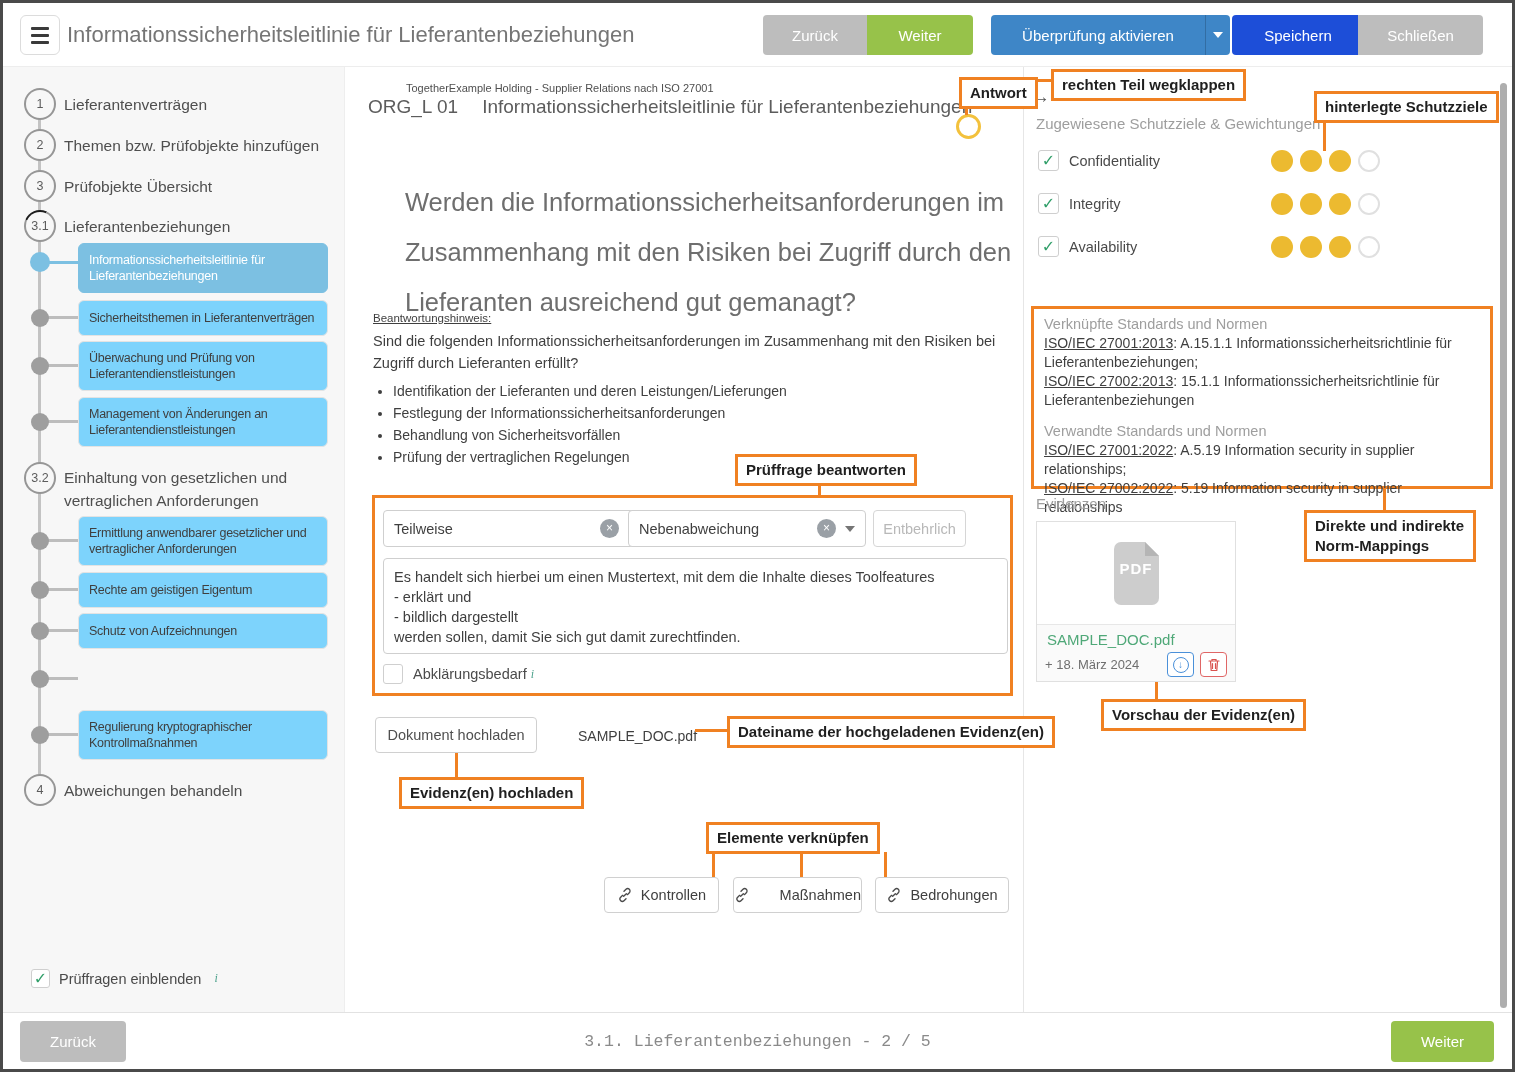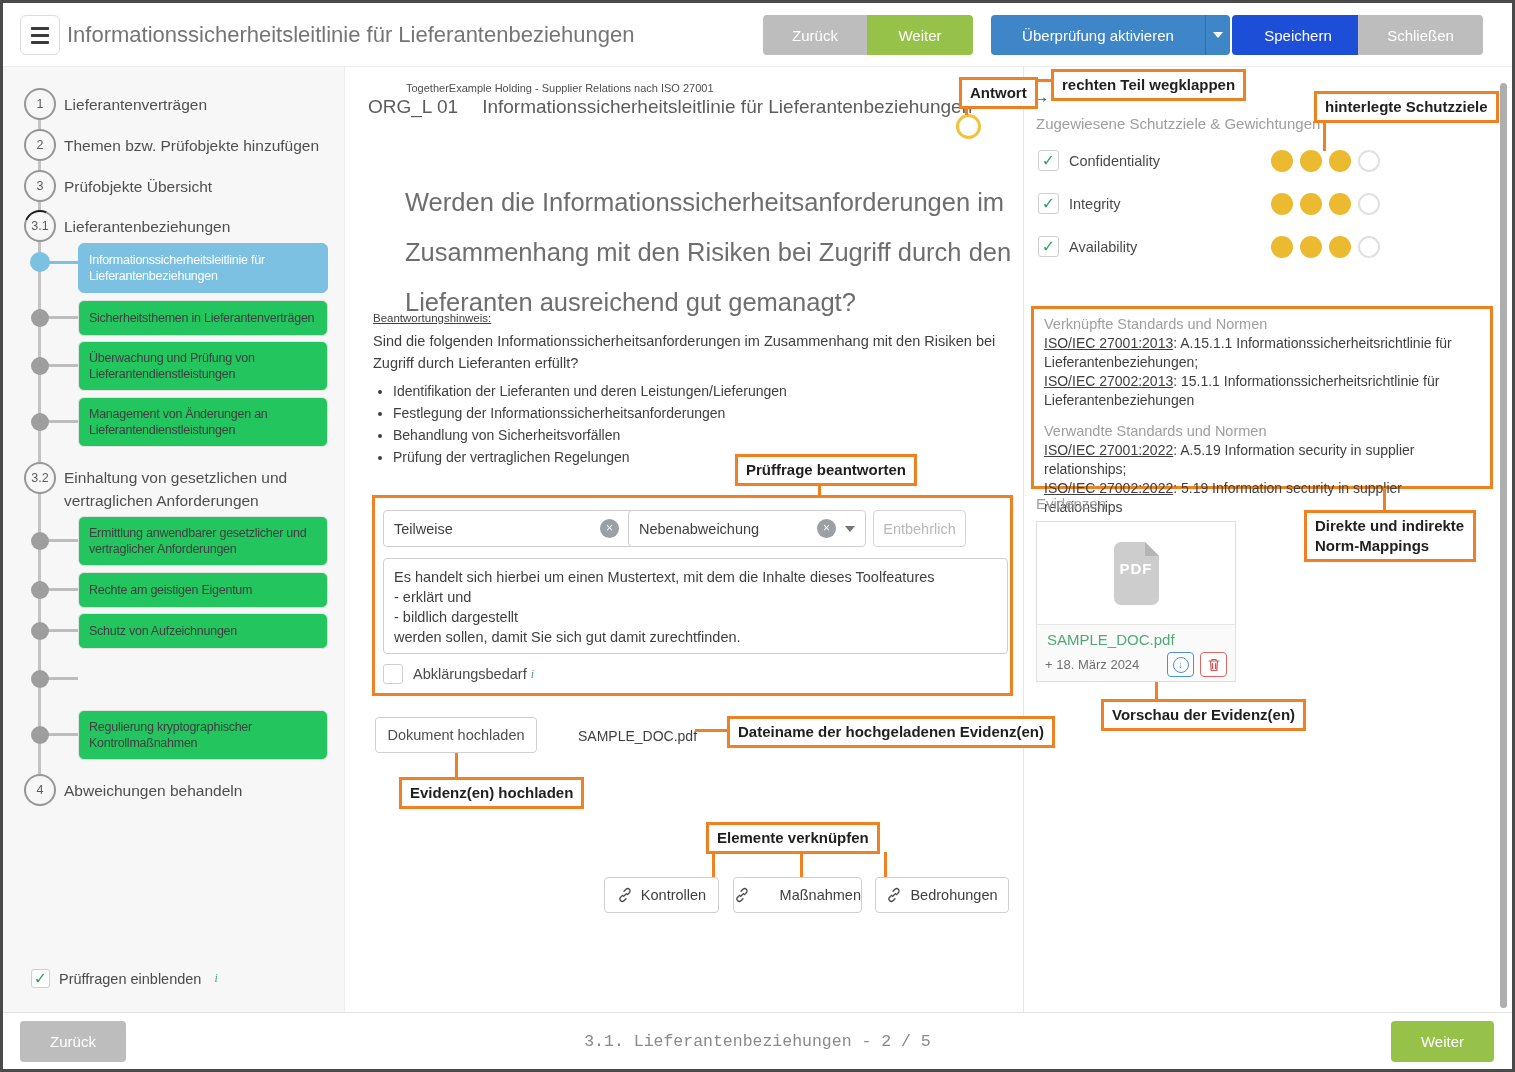--- a/index.html
+++ b/index.html
@@ -31,21 +31,21 @@
   
   .vline { position:absolute; left:35px; top:40px; width:3px; height:686px; background:#c3c3c3; }
   .stepc { position:absolute; left:21px; width:32px; height:32px; border-radius:50%; background:#969696; display:flex; align-items:center; justify-content:center; cursor:pointer; }
   .stepc .in { width:28px; height:28px; border-radius:50%; background:#f7f7f7; display:flex; align-items:center; justify-content:center; font-size:12.5px; color:#5c5c5c; }
   .stepc.prog { background:conic-gradient(from 295deg, #1c1c1c 0deg 90deg, #969696 90deg 360deg); }
   .steplbl { position:absolute; left:61px; font-size:15.5px; color:#4f4f4f; line-height:23px; cursor:pointer; }
   .tick { position:absolute; left:37px; width:38px; height:3px; background:#bdbdbd; }
   .bdot { position:absolute; left:28px; width:18px; height:18px; border-radius:50%; background:#9e9e9e; }
   .bdot.sel { background:#7cc0e2; width:20px; height:20px; left:27px; }
   .tick.sel { background:#7cc0e2; }
-  .navcard { position:absolute; left:75px; width:250px; background:#22c55e; border:1px solid #e3e3e3; border-radius:6px; padding:8px 10px; font-size:12.5px; letter-spacing:-0.25px; color:#3f3f3f; line-height:16px; display:flex; align-items:center; cursor:pointer; }
+  .navcard { position:absolute; left:75px; width:250px; background:#7dd3fc; border:1px solid #e3e3e3; border-radius:6px; padding:8px 10px; font-size:12.5px; letter-spacing:-0.25px; color:#3f3f3f; line-height:16px; display:flex; align-items:center; cursor:pointer; }
   .navcard.sel { background:#7cc0e2; border-color:#7cc0e2; color:#fff; }
   .sb-footer { position:absolute; left:28px; top:902px; display:flex; align-items:center; gap:9px; }
 
   
   .cb { width:20px; height:20px; background:#fff; border:1px solid #cfcfcf; border-radius:3px; display:flex; align-items:center; justify-content:center; cursor:pointer; flex:none; }
   .cb .mk { color:#2f9e68; font-size:16px; font-weight:bold; line-height:1; }
   .info-i { font-style:italic; font-family:"Liberation Serif","DejaVu Serif",serif; color:#4da28c; font-size:12px; margin-left:4px; }
 
   
   .ctx   { position:absolute; left:23px; top:15px; font-size:11px; color:#4f4f4f;margin-left:38px; }

